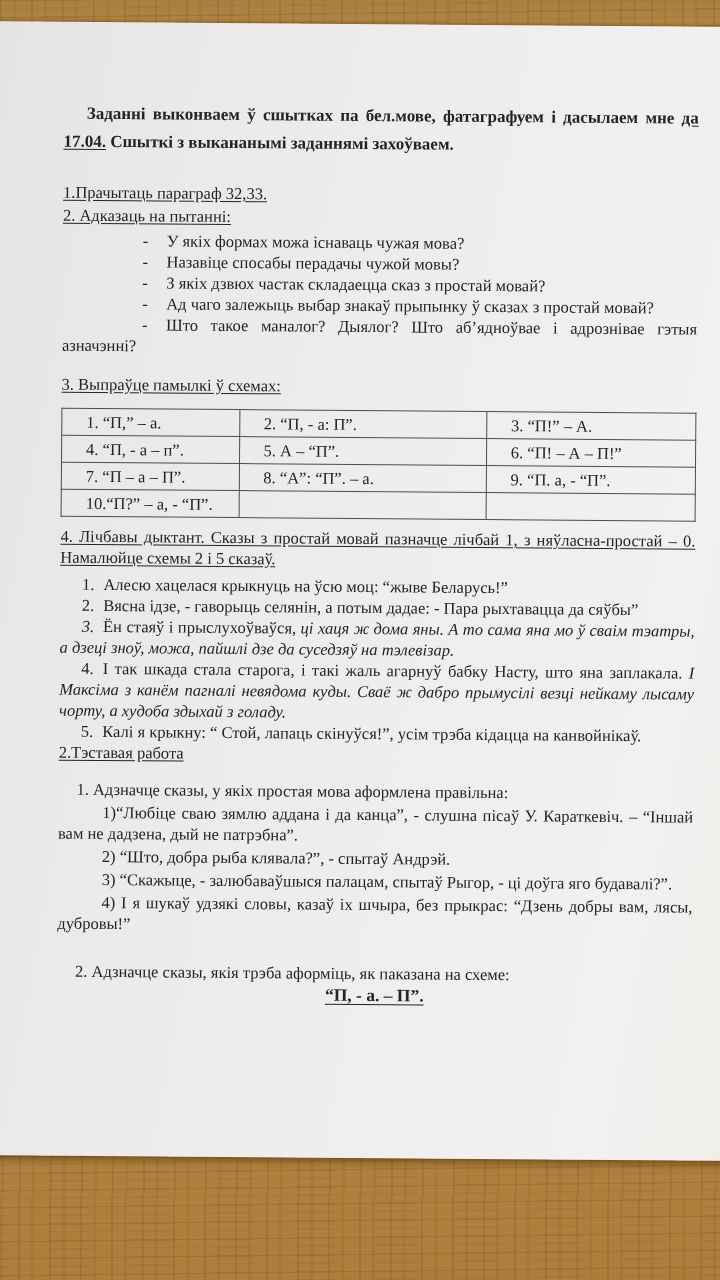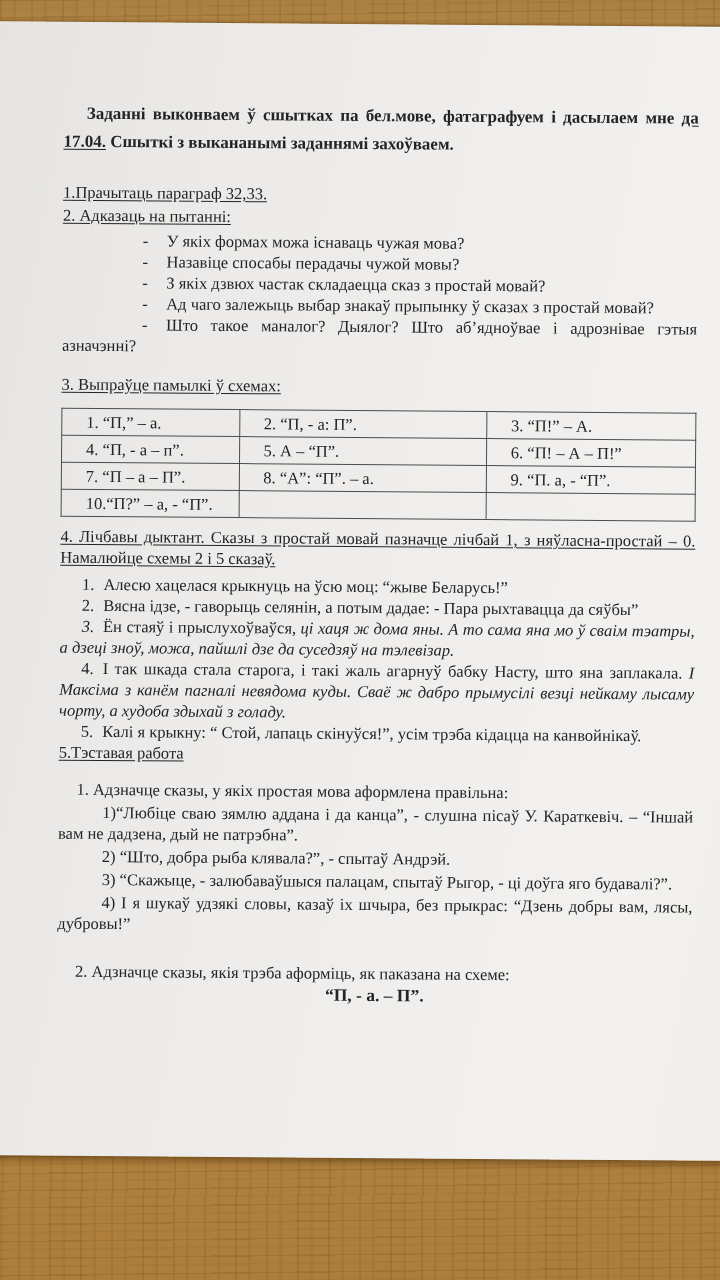--- a/index.html
+++ b/index.html
@@ -74,21 +74,21 @@
   .h5 { margin-top: 0px; }
   .tq1 { margin-top: 16px; text-indent: 18px; }
   .opts { margin-top: 1px; }
   .opt { text-indent: 44px; margin-top: 2px; }
   .tq2 { margin-top: 27px; text-indent: 18px; }
   .scheme-line {
     margin-top: 1px;
     text-align: center;
     font-size: 17.5px;
   }
-  .scheme-line span { text-underline-offset: 3px; }
+  .scheme-line span { text-decoration: underline; text-underline-offset: 3px; }
 </style>
 </head>
 <body>
 
 <div class="desk"></div>
 
 <div class="paper">
   <div class="content">
 
     <p class="header b jst"><span>Заданні выконваем ў сшытках па бел.мове, фатаграфуем і дасылаем мне </span><span class="u">да 17.04.</span><span> Сшыткі з выкананымі заданнямі  захоўваем.</span></p>
@@ -135,21 +135,21 @@
     <p class="h4 jst"><span class="u">4. Лічбавы дыктант. Сказы з простай мовай пазначце лічбай 1, з няўласна-простай – 0. Намалюйце схемы 2 і 5 сказаў.</span></p>
 
     <div class="sents">
       <p class="sent jst"><span class="num">1.</span><span>Алесю хацелася крыкнуць на ўсю моц: “жыве Беларусь!”</span></p>
       <p class="sent jst"><span class="num">2.</span><span>Вясна ідзе, - гаворыць селянін, а потым дадае: - Пара рыхтавацца да сяўбы”</span></p>
       <p class="sent jst"><span class="num it">3.</span><span>Ён стаяў і прыслухоўваўся, </span><span class="it">ці хаця ж дома яны. А то сама яна мо ў сваім тэатры, а дзеці зноў, можа, пайшлі дзе да суседзяў на тэлевізар.</span></p>
       <p class="sent jst"><span class="num">4.</span><span>І так шкада стала старога, і такі жаль агарнуў бабку Насту, што яна заплакала. </span><span class="it">І Максіма з канём пагналі невядома куды. Сваё ж дабро прымусілі везці нейкаму лысаму чорту, а худоба здыхай з голаду.</span></p>
       <p class="sent jst"><span class="num">5.</span><span>Калі я крыкну: “ Стой, лапаць скінуўся!”, усім трэба кідацца на канвойнікаў.</span></p>
     </div>
 
-    <p class="h5"><span class="u">5.Тэставая работа</span></p>
+    <p class="h5"><span class="u">2.Тэставая работа</span></p>
 
     <p class="tq1">1.  Адзначце сказы, у якіх простая мова аформлена правільна:</p>
 
     <div class="opts">
       <p class="opt jst">1)“Любіце сваю зямлю аддана і да канца”, - слушна пісаў У. Караткевіч. – “Іншай вам не дадзена, дый не патрэбна”.</p>
       <p class="opt jst">2) “Што, добра рыба клявала?”, - спытаў Андрэй.</p>
       <p class="opt jst">3) “Скажыце, - залюбаваўшыся палацам, спытаў Рыгор, - ці доўга яго будавалі?”.</p>
       <p class="opt jst">4) І я шукаў удзякі словы, казаў іх шчыра, без прыкрас: “Дзень добры вам, лясы, дубровы!”</p>
     </div>
 

